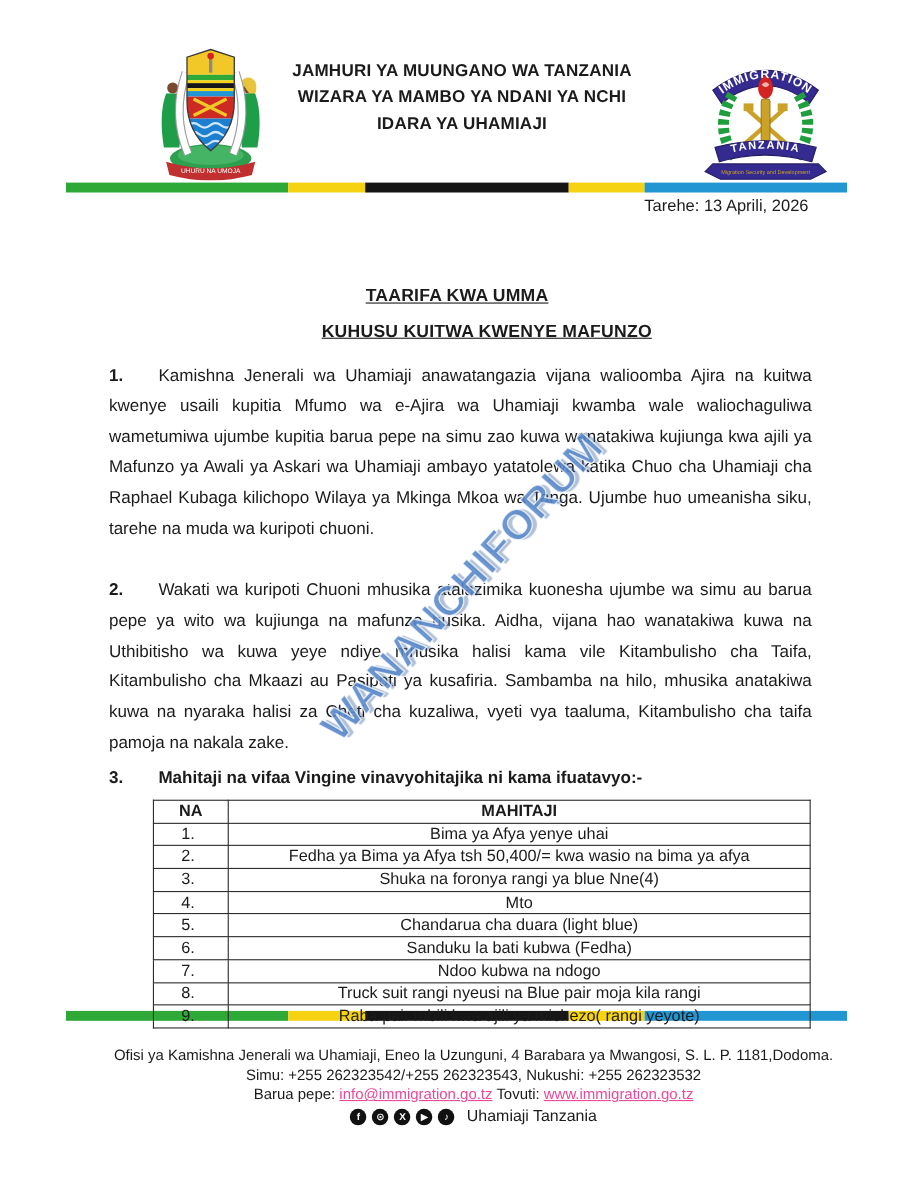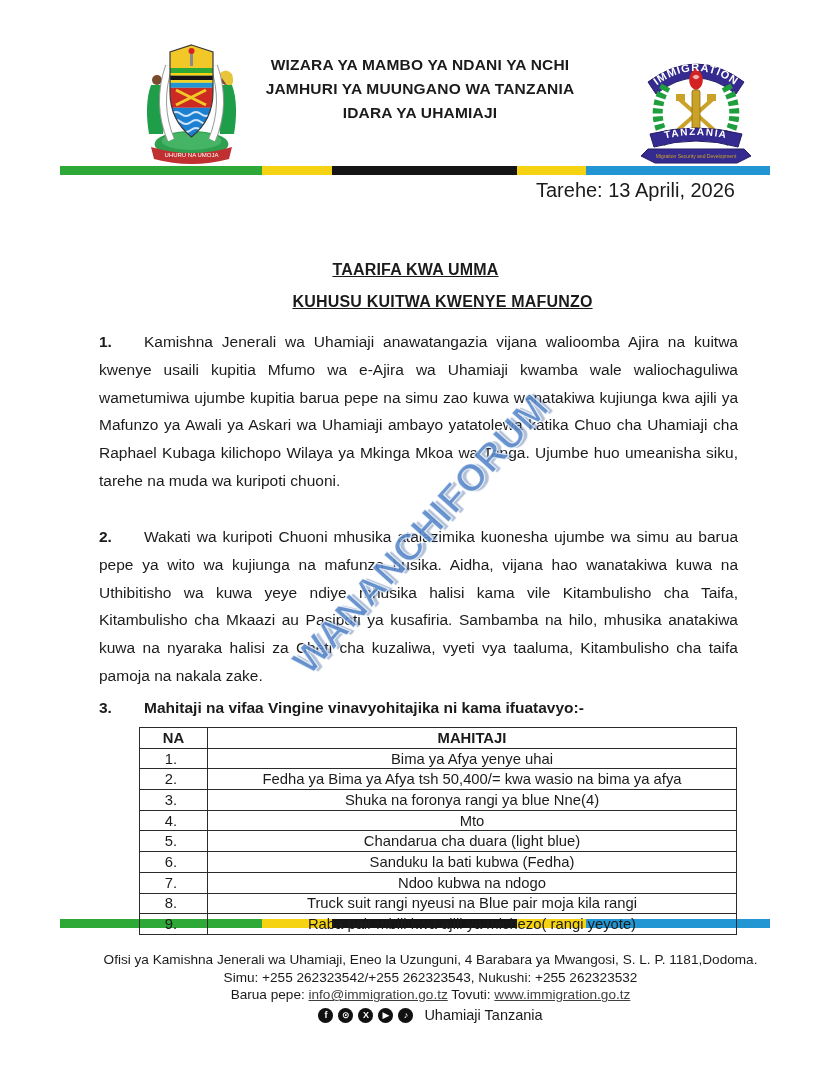--- a/index.html
+++ b/index.html
@@ -21,21 +21,21 @@
   
   .flagbar { position:absolute; left:60px; width:710px; height:9px; display:flex; }
   .flagbar .seg1 { flex:0 0 28.5%; background:#2EA836; }
   .flagbar .seg2 { flex:0 0 9.8%;  background:#F5D312; }
   .flagbar .seg3 { flex:0 0 26%;   background:#151515; }
   .flagbar .seg4 { flex:0 0 9.8%;  background:#F5D312; }
   .flagbar .seg5 { flex:1;         background:#2196D3; }
   .flagbar.top    { top:166px; }
   .flagbar.bottom { top:919px; z-index:0; }
 
-  .date-line { position:absolute; top:179px; right:96px; font-size:20px; }
+  .date-line { position:absolute; top:179px; right:96px; font-size:15px; }
 
   
   .doc-title, .doc-subtitle {
     position:absolute; left:0; width:100%; text-align:center;
     font-weight:bold; font-size:16px; text-decoration:underline;
     letter-spacing:0.2px;
   }
   .doc-title    { top:250px;margin-top:11px; }
   .doc-subtitle { top:293px;padding-left:27px; }
 
@@ -74,21 +74,21 @@
     -webkit-text-stroke:1.2px rgba(255,255,255,0.75);
     text-shadow:3px 3px 1px rgba(62,100,158,0.40);
     pointer-events:none;
   }
 
   
   .footer {
     position:absolute; top:951px; left:0; width:100%;
     text-align:center; font-size:13.6px; line-height:17.6px;padding-left:15px;
   }
-  .footer a { color:#404040; text-decoration:underline; }
+  .footer a { color:#ec4899; text-decoration:underline; }
   .social-row {
     display:flex; justify-content:center; align-items:center;
     gap:5px; margin-top:3px; font-size:14.5px;
   }
   .sicon {
     display:inline-flex; width:15px; height:15px; border-radius:50%;
     background:#111; color:#fff; align-items:center; justify-content:center;
     font-size:9px; line-height:1; font-weight:bold;
   }
   .social-handle { margin-left:6px; }
@@ -144,22 +144,22 @@
         </g>
       </g>
       <path d="M58.5,5 L80,12 L80,52 Q80,80 58.5,97 Q37,80 37,52 L37,12 Z" fill="none" stroke="#3a3a3a" stroke-width="1.2"></path>
 
       <path d="M18,107 Q58.5,119 99,107 L96,119 Q58.5,129 21,119 Z" fill="#c03030"></path>
       <text x="58.5" y="117" text-anchor="middle" font-size="6" fill="#ffffff" font-family="Liberation Sans, sans-serif">UHURU NA UMOJA</text>
     </svg>
   </div>
 
   <div class="header-text">
+    <div>JAMHURI YA MUUNGANO WA TANZANIA</div>
     <div>WIZARA YA MAMBO YA NDANI YA NCHI</div>
-    <div>JAMHURI YA MUUNGANO WA TANZANIA</div>
     <div>IDARA YA UHAMIAJI</div>
   </div>
 
   <div class="imm-logo">
     <svg width="120" height="122" viewBox="0 0 120 122">
       <defs>
         <path id="arcTop" d="M20,42 Q60,12 100,42"></path>
         <path id="arcName" d="M20,97 Q60,85 100,97"></path>
       </defs>
 

